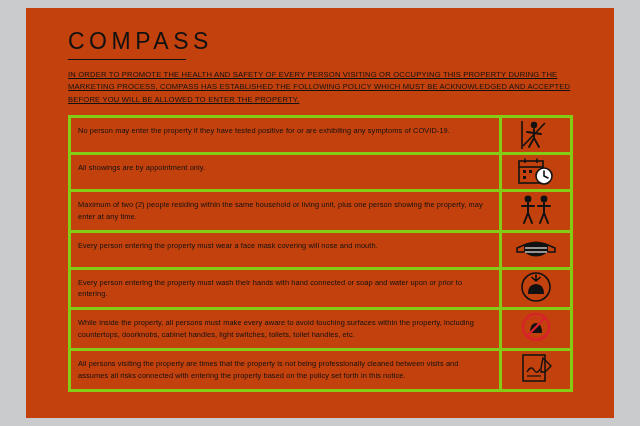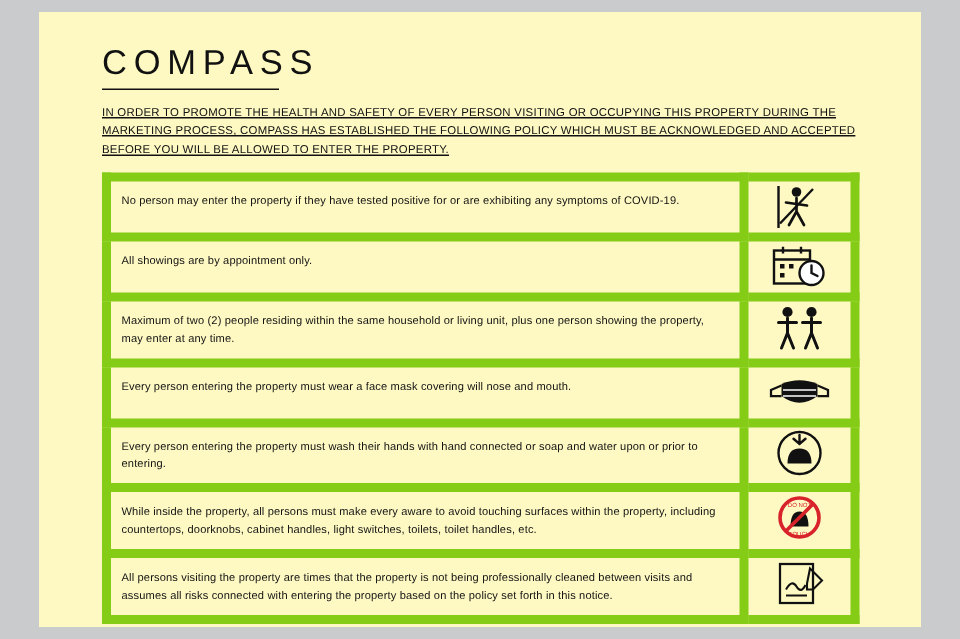--- a/index.html
+++ b/index.html
@@ -12,21 +12,21 @@
     height: 426px;
     font-family: "Liberation Sans", sans-serif;
     overflow: hidden;
   }
   .page {
     position: absolute;
     left: 26px;
     top: 8px;
     width: 588px;
     height: 410px;
-    background: #fef9c3;
+    background: #c2410c;
     box-sizing: border-box;
     padding: 18px 24px 10px 42px;
   }
   .brand {
     font-family: "Liberation Sans", sans-serif;
     font-size: 23px;
     letter-spacing: 4.5px;
     font-weight: 400;
     color: #111;
     margin: 4px 0 6px 0;
@@ -47,21 +47,21 @@
     margin-bottom: 9px;
     max-width: 520px;
     text-decoration: underline;
   }
   table.policy {
     border-collapse: collapse;
     width: 505px;
     table-layout: fixed;
   }
   table.policy td {
-    border: 6px solid #84cc16;
+    border: 3px solid #84cc16;
     vertical-align: top;
   }
   td.text {
     padding: 7px 9px 7px 7px;
     font-size: 7.4px;
     line-height: 1.6;
     color: #111;
     letter-spacing: 0.1px;
   }
   td.icon {

